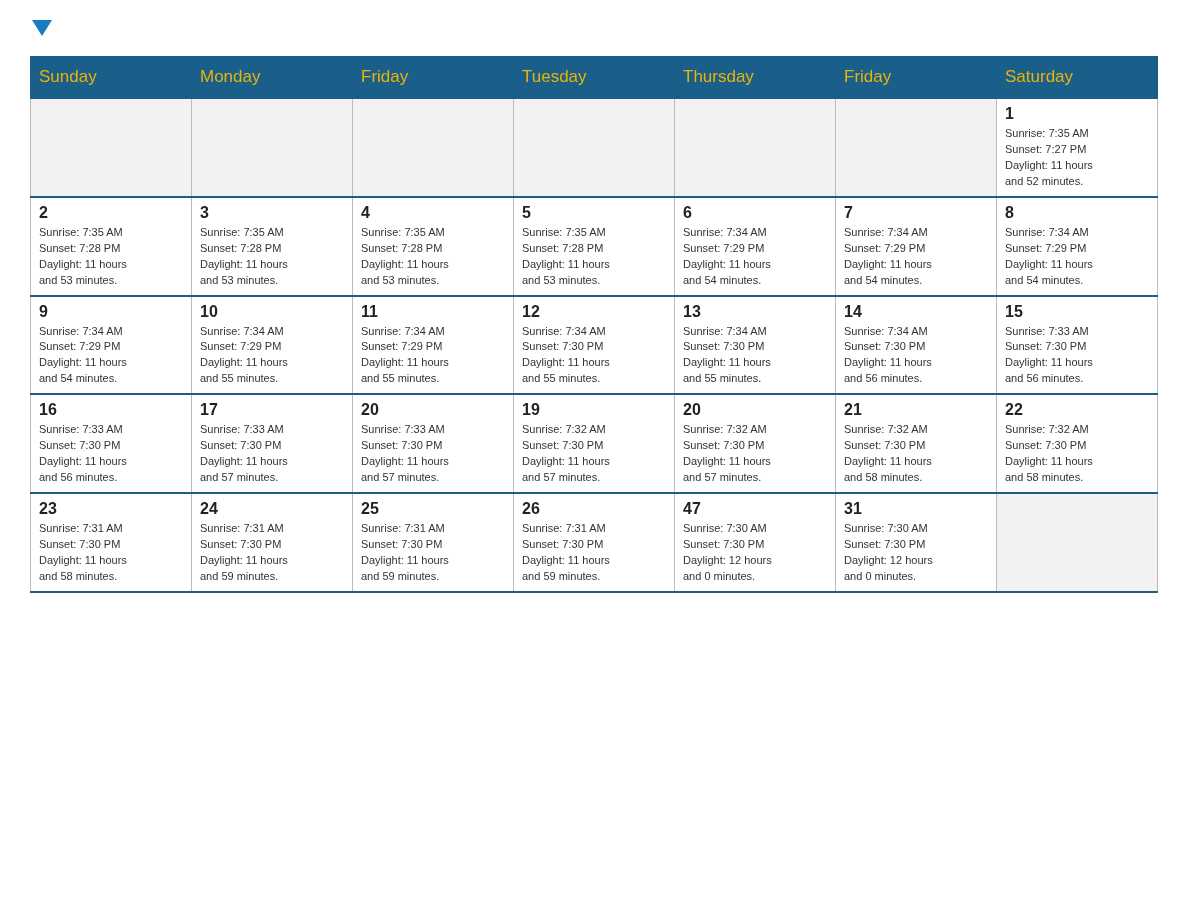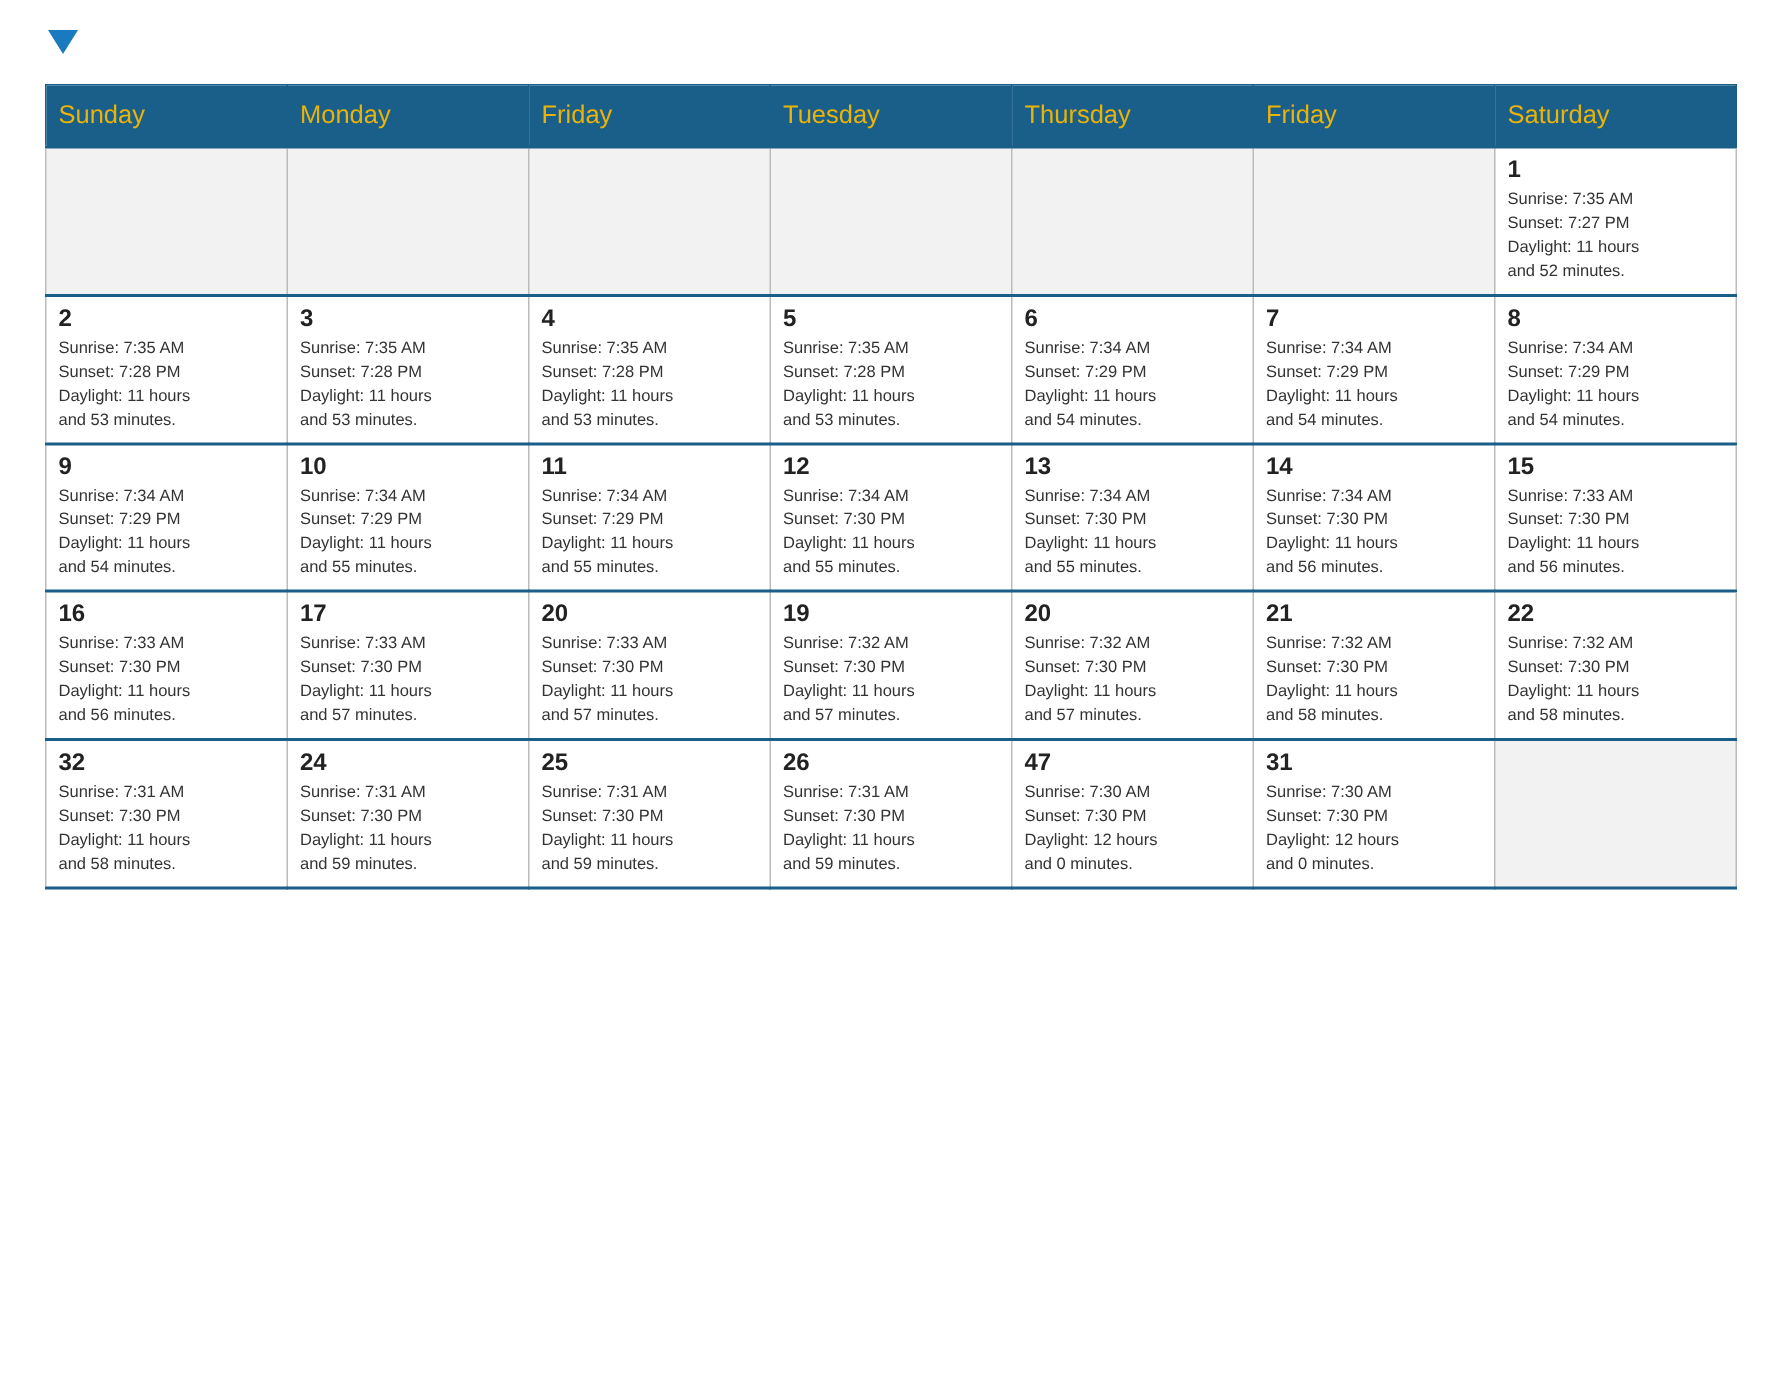--- a/index.html
+++ b/index.html
@@ -297,21 +297,21 @@
         <td>
           <span class="day-number">22</span>
           <div class="day-info" style="white-space: pre-line;">Sunrise: 7:32 AM
 Sunset: 7:30 PM
 Daylight: 11 hours
 and 58 minutes.</div>
         </td>
       </tr>
       <tr style="border-bottom: 2px solid rgb(26, 95, 138);">
         <td>
-          <span class="day-number">32</span>
+          <span class="day-number">23</span>
           <div class="day-info" style="white-space: pre-line;">Sunrise: 7:31 AM
 Sunset: 7:30 PM
 Daylight: 11 hours
 and 58 minutes.</div>
         </td>
         <td>
           <span class="day-number">24</span>
           <div class="day-info" style="white-space: pre-line;">Sunrise: 7:31 AM
 Sunset: 7:30 PM
 Daylight: 11 hours

